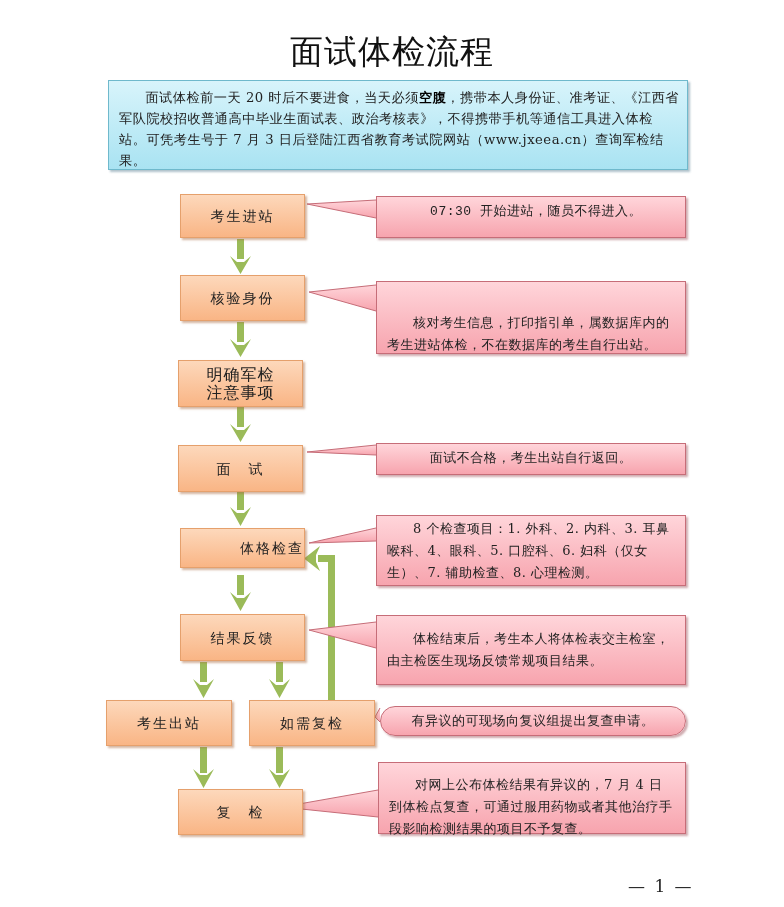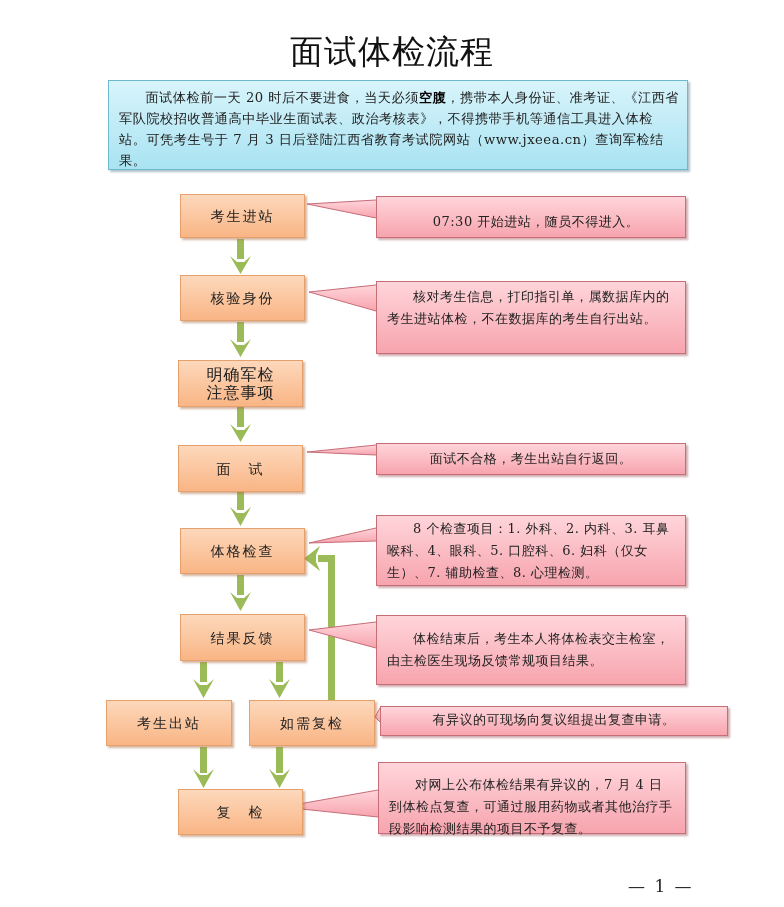--- a/index.html
+++ b/index.html
@@ -10,21 +10,21 @@
     font-size:13.2px;line-height:21px;letter-spacing:0.5px;}
   .notice p{margin:0;text-indent:2em;}
   .notice b{font-weight:bold;color:#000;}
   .node{position:absolute;box-sizing:border-box;display:flex;align-items:center;justify-content:center;text-align:center;
     background:linear-gradient(#fdd8bb,#f9b585);border:1px solid #e5a06c;box-shadow:2px 2px 2px rgba(170,110,70,0.5);
     font-size:14px;line-height:18px;letter-spacing:2px;color:#222;}
   .callout{position:absolute;box-sizing:border-box;background:linear-gradient(#ffd5da,#f7a4ae);border:1px solid #c66d78;
     box-shadow:2px 2px 2px rgba(150,70,80,0.45);font-size:13px;line-height:22px;letter-spacing:0.5px;padding:4px 10px;color:#222;}
   .callout p{margin:0;}
   .callout .indent{text-indent:2em;}
-  .callout.center{display:flex;align-items:flex-end;justify-content:center;}
+  .callout.center{display:flex;align-items:flex-start;justify-content:center;font-family:Liberation Mono, monospace;}
   svg.overlay{position:absolute;left:0;top:0;pointer-events:none;}
   .pagenum{position:absolute;left:628px;top:876px;font-size:17px;color:#222;letter-spacing:2px;}
 </style>
 </head>
 <body>
 
 <div class="title">面试体检流程</div>
 
 <div class="notice">
   <p><span>面试体检前一天 20 时后不要进食，当天必须</span><b>空腹</b><span>，携带本人身份证、准考证、《江西省军队院校招收普通高中毕业生面试表、政治考核表》，不得携带手机等通信工具进入体检站。可凭考生号于 7 月 3 日后登陆江西省教育考试院网站（www.jxeea.cn）查询军检结果。</span></p>
@@ -100,51 +100,51 @@
 <div class="node" style="left:180px;top:275px;width:125px;height:46px;">
   <span>核验身份</span>
 </div>
 <div class="node" style="left:178px;top:360px;width:125px;height:47px;flex-direction:column;font-size:16px;letter-spacing:1px;">
   <span>明确军检</span>
   <span>注意事项</span>
 </div>
 <div class="node" style="left:178px;top:445px;width:125px;height:47px;">
   <span>面　试</span>
 </div>
-<div class="node" style="left:180px;top:528px;width:125px;height:46px;">
+<div class="node" style="left:180px;top:528px;width:125px;height:40px;justify-content:flex-end;">
   <span>体格检查</span>
 </div>
 <div class="node" style="left:180px;top:614px;width:125px;height:47px;">
   <span>结果反馈</span>
 </div>
 <div class="node" style="left:106px;top:700px;width:126px;height:46px;">
   <span>考生出站</span>
 </div>
 <div class="node" style="left:249px;top:700px;width:126px;height:46px;">
   <span>如需复检</span>
 </div>
 <div class="node" style="left:178px;top:789px;width:125px;height:46px;">
   <span>复　检</span>
 </div>
 
 <div class="callout center" style="left:376px;top:196px;width:310px;height:42px;">
   <p style="padding-left:10px;">07:30 开始进站，随员不得进入。</p>
 </div>
-<div class="callout" style="left:376px;top:281px;width:310px;height:73px;padding-top:4px;">
+<div class="callout" style="left:376px;top:281px;width:310px;height:73px;padding-top:30px;">
   <p class="indent">核对考生信息，打印指引单，属数据库内的考生进站体检，不在数据库的考生自行出站。</p>
 </div>
 <div class="callout center" style="left:376px;top:443px;width:310px;height:32px;">
   <p>面试不合格，考生出站自行返回。</p>
 </div>
 <div class="callout" style="left:376px;top:515px;width:310px;height:71px;padding-top:2px;">
   <p class="indent">8 个检查项目：1. 外科、2. 内科、3. 耳鼻喉科、4、眼科、5. 口腔科、6. 妇科（仅女生）、7. 辅助检查、8. 心理检测。</p>
 </div>
 <div class="callout" style="left:376px;top:615px;width:310px;height:70px;padding-top:12px;">
   <p class="indent">体检结束后，考生本人将体检表交主检室，由主检医生现场反馈常规项目结果。</p>
 </div>
-<div class="callout center" style="left:380px;top:706px;width:348px;height:30px;">
+<div class="callout center" style="left:380px;top:706px;width:306px;height:30px;border-radius:15px;">
   <p>有异议的可现场向复议组提出复查申请。</p>
 </div>
 <div class="callout" style="left:378px;top:762px;width:308px;height:72px;padding-top:11px;">
   <p class="indent">对网上公布体检结果有异议的，7 月 4 日到体检点复查，可通过服用药物或者其他治疗手段影响检测结果的项目不予复查。</p>
 </div>
 
 <div class="pagenum">— 1 —</div>
 
 </body></html>

